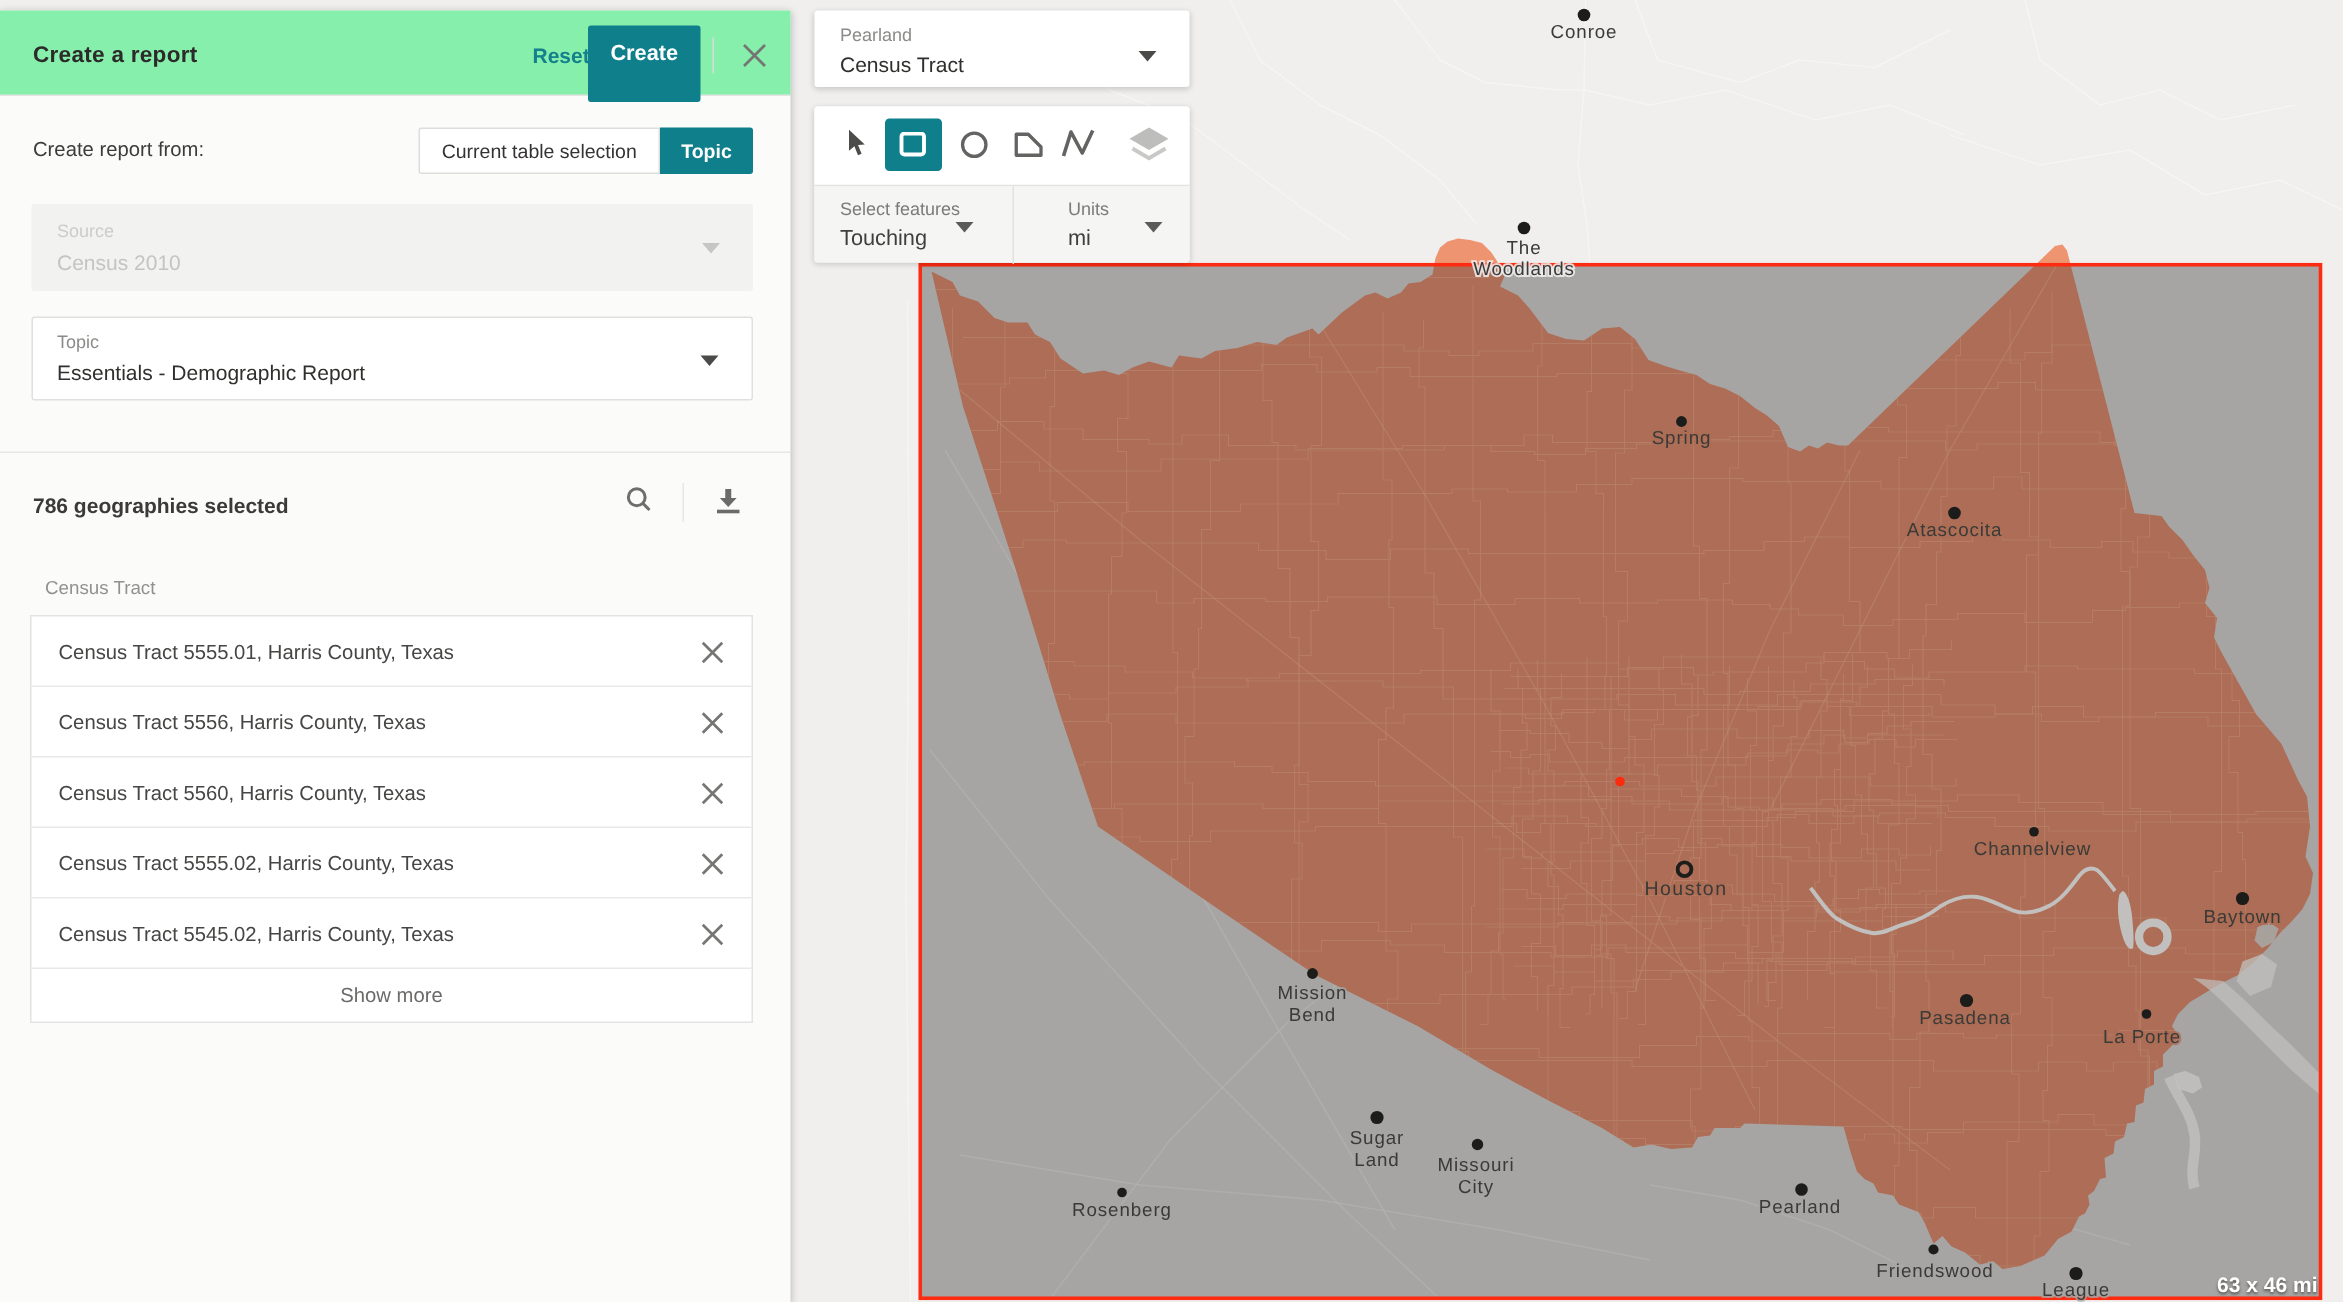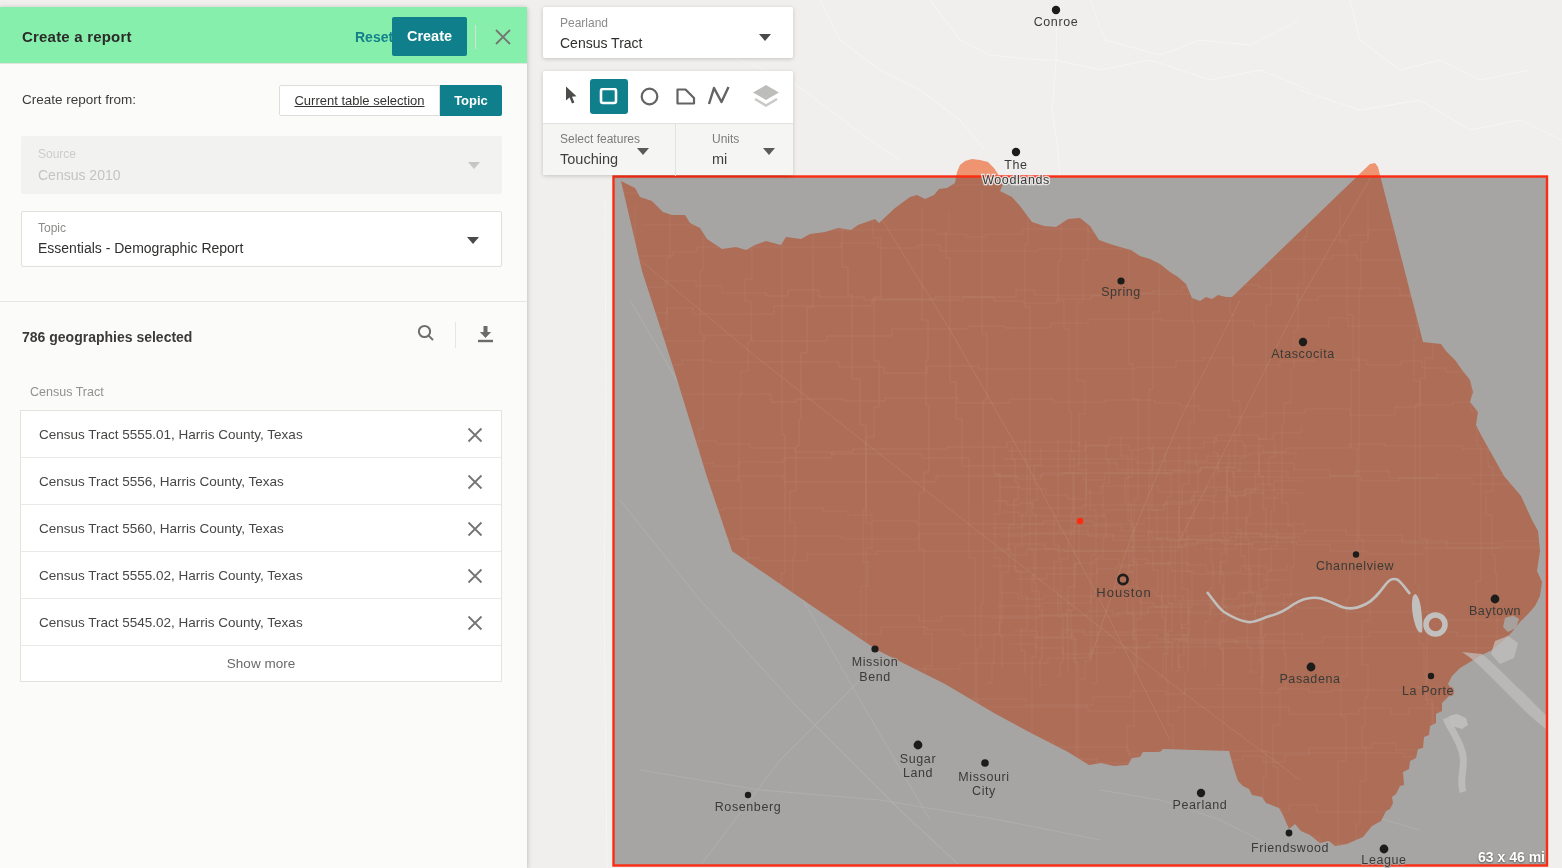--- a/index.html
+++ b/index.html
@@ -8,32 +8,32 @@
 #page { position:relative; width:1562px; height:868px; overflow:hidden; }
 .abs { position:absolute; }
 
 
 #panel { position:absolute; left:0; top:7px; width:527px; height:861px;
   background:#fbfbfa; box-shadow:0 1px 5px rgba(0,0,0,0.25); }
 #phead { position:absolute; left:0; top:0; width:527px; height:57px; background:#86efac;
   border-bottom:1px solid #e3e3e2; }
 #phead h1 { position:absolute; left:22px; top:21px; font-size:15px; font-weight:bold; color:#2c2b2a; letter-spacing:0.2px;}
 #reset { position:absolute; left:328px; top:22px; width:24px; font-size:14px; font-weight:bold; color:#15808d;padding-left:27px; }
-#createbtn { position:absolute; left:392px; top:10px; width:75px; height:39px; background:#0e7f8b;
+#createbtn { position:absolute; left:392px; top:10px; width:75px; height:51px; background:#0e7f8b;
   border-radius:2px; color:#fff; font-size:14.5px; font-weight:bold; text-align:center; line-height:39px; }
 #hdiv { position:absolute; left:475px; top:18px; width:1px; height:24px; background:#dcdcdb; }
 .xicon { stroke:#757573; stroke-width:1.8; }
 #closex { position:absolute; left:493px; top:20px; }
 
 
 #crf { position:absolute; left:22px; top:85px; font-size:13.5px; color:#3d3c3b; }
 #toggle { position:absolute; left:279px; top:78px; height:31px; }
 #tleft { position:absolute; left:0; top:0; width:161px; height:31px; background:#fff;
   border:1px solid #dddddc; border-radius:2px 0 0 2px; font-size:13px; color:#343332;
-  text-align:center; line-height:29px;text-decoration:underline; }
+  text-align:center; line-height:29px; }
 #tright { position:absolute; left:161px; top:0; width:62px; height:31px; background:#0e7f8b;
   border-radius:0 2px 2px 0; font-size:13px; font-weight:bold; color:#fff; text-align:center; line-height:31px; }
 .selbox { position:absolute; left:21px; width:481px; border-radius:2px; }
 #srcbox { top:129px; height:58px; background:#f2f2f1; }
 #srcbox .lab { position:absolute; left:17px; top:11px; font-size:12px; color:#ccccca; }
 #srcbox .val { position:absolute; left:17px; top:31px; font-size:14px; color:#c4c4c2; }
 #topbox { top:204px; height:56px; background:#fff; border:1px solid #e0e0df; }
 #topbox .lab { position:absolute; left:16px; top:9px; font-size:12px; color:#8b8b89; }
 #topbox .val { position:absolute; left:16px; top:28px; font-size:14px; color:#2f2f2d; }
 .caret { position:absolute; width:0; height:0; border-left:6px solid transparent; border-right:6px solid transparent; }

